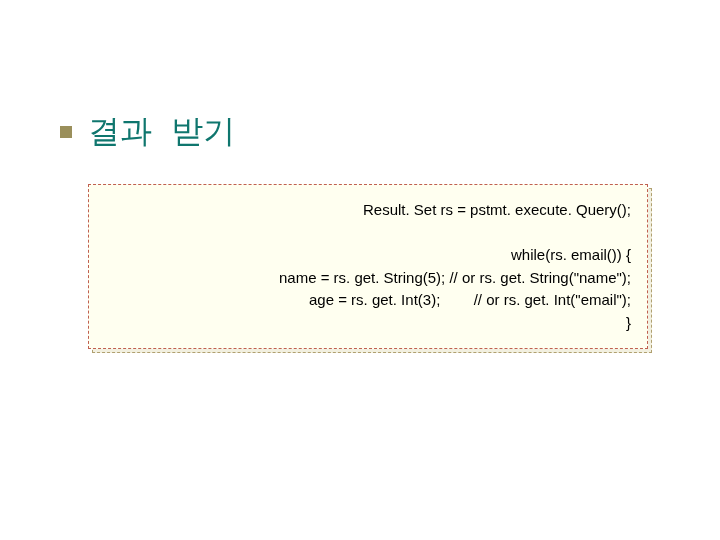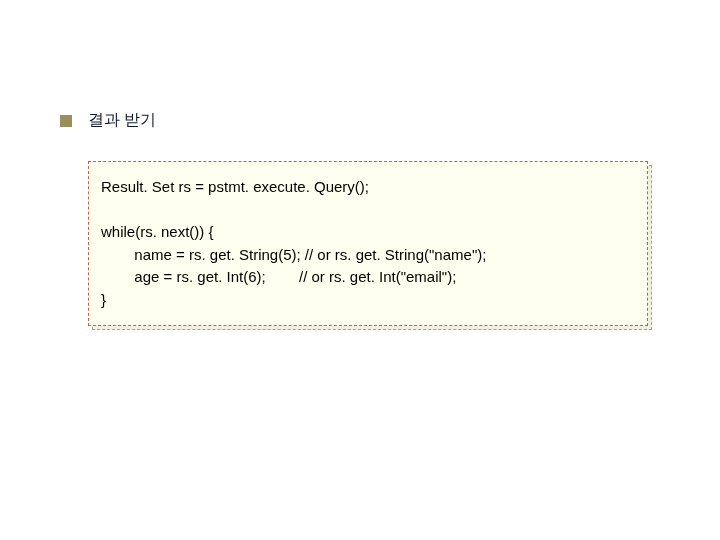--- a/index.html
+++ b/index.html
@@ -21,23 +21,23 @@
     margin-bottom: 30px;
   }
   .bullet {
     width: 12px;
     height: 12px;
     background: #9a8f5b;
     margin-right: 16px;
     flex-shrink: 0;
   }
   .heading-text {
-    font-size: 16px;
-    color: #0f172a;
-    font-family: Liberation Serif, serif;
+    font-size: 32px;
+    color: #0f766e;
+    font-family: Liberation Mono, monospace;
   }
   .code-wrap {
     position: relative;
     margin-left: 28px;
     width: 560px;
   }
   .code-shadow {
     position: absolute;
     top: 4px;
     left: 4px;
@@ -48,37 +48,38 @@
   }
   .code-box {
     position: relative;
     background: #fffff0;
     border: 1px dashed #c06050;
     padding: 14px 16px 14px 12px;
     font-family: "Arial", sans-serif;
     font-size: 15px;
     line-height: 1.5;
     color: #000;
+    text-align: right;
   }
   .code-line { white-space: pre; }
   .blank-line { height: 1.5em; }
 </style>
 </head>
 <body>
 
 <div class="slide">
   <div class="heading">
     <div class="bullet"></div>
     <div class="heading-text">결과 받기</div>
   </div>
 
   <div class="code-wrap">
     <div class="code-shadow"></div>
     <div class="code-box">
       <div class="code-line">Result. Set rs = pstmt. execute. Query();</div>
       <div class="blank-line"></div>
-      <div class="code-line">while(rs. next()) {</div>
+      <div class="code-line">while(rs. email()) {</div>
       <div class="code-line">        name = rs. get. String(5); // or rs. get. String("name");</div>
-      <div class="code-line">        age = rs. get. Int(6);        // or rs. get. Int("email");</div>
+      <div class="code-line">        age = rs. get. Int(3);        // or rs. get. Int("email");</div>
       <div class="code-line">}</div>
     </div>
   </div>
 </div>
 
 </body></html>

